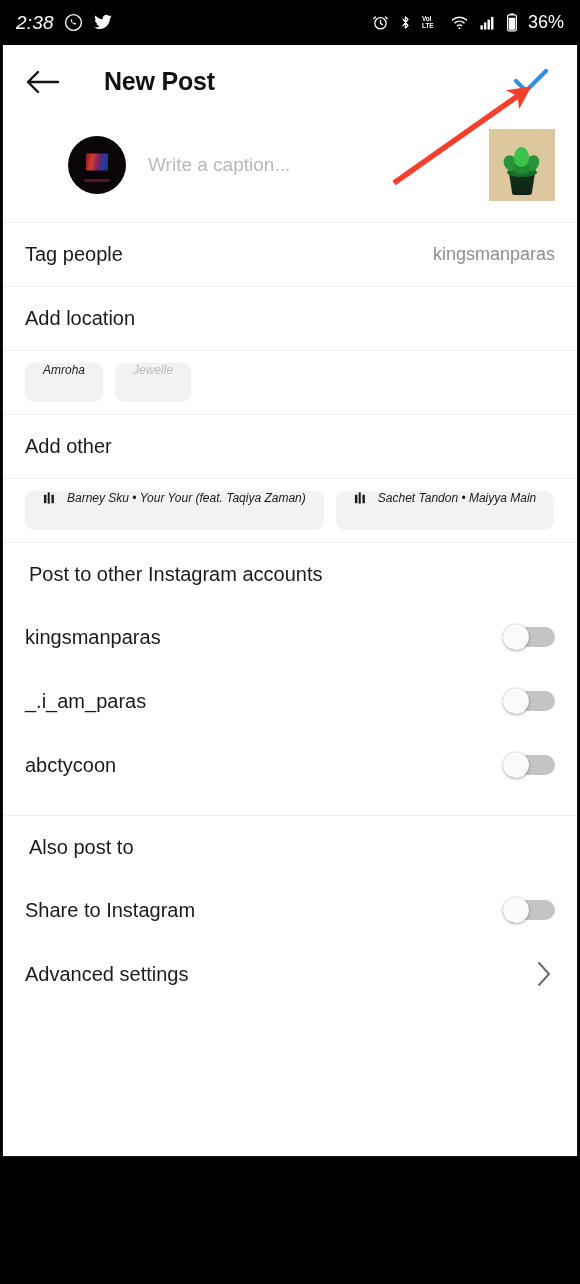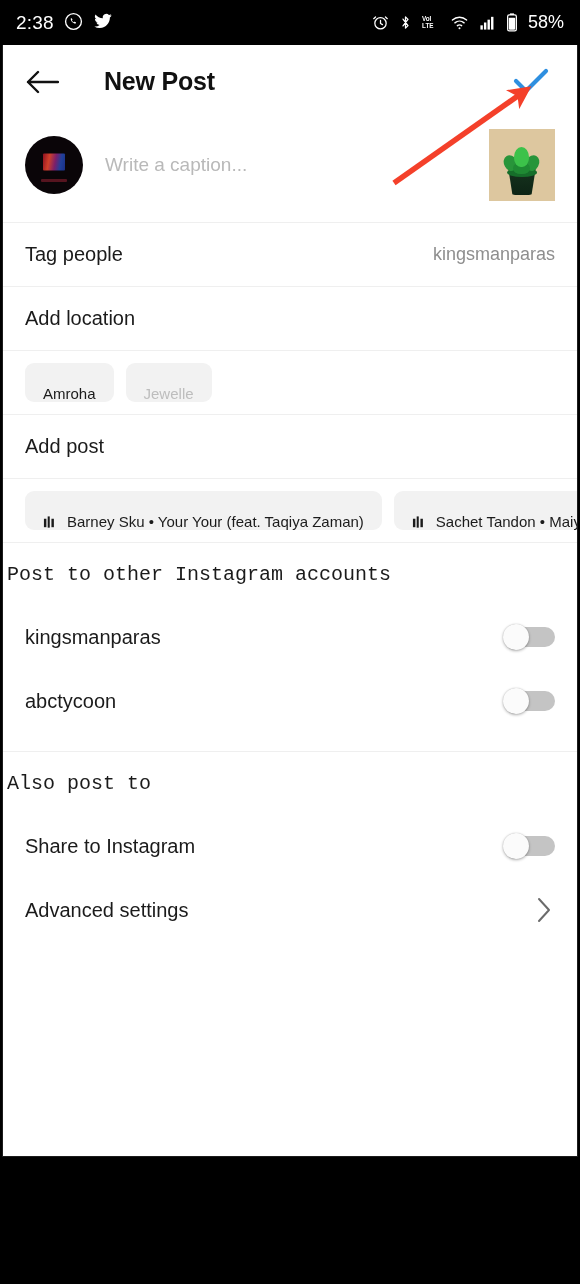--- a/index.html
+++ b/index.html
@@ -18,21 +18,21 @@
 
   
   .statusbar {
     position:absolute; top:0; left:0;
     width:580px; height:45px;
     background:#000;
     display:flex; align-items:center;
     padding:0 16px;
     color:#fff;
   }
-  .sb-left { display:flex; gap:10px; }
+  .sb-left { display:flex; align-items:center; gap:10px;font-style:italic; }
   .sb-time { font-size:19px; font-weight:500; letter-spacing:.2px; }
   .sb-right { margin-left:auto; display:flex; align-items:center; gap:9px; }
   .sb-icon { display:block; }
   .sb-batt-text { font-size:18px; font-weight:500; margin-left:1px; }
 
   
   .app {
     position:absolute;
     top:45px; left:2px;
     width:576px; height:1112px;
@@ -64,20 +64,21 @@
     width:48px; height:48px;
     display:flex; align-items:center; justify-content:center;
     cursor:pointer;
   }
 
   
   .caption-row {
     display:flex; align-items:center;
     padding:8px 22px 18px 22px;
     height:104px;
+    margin-left:43px;
   }
   .avatar {
     width:58px; height:58px; border-radius:50%;
     background:#0a0508;
     position:relative; overflow:hidden; flex:none;
   }
   .avatar .av-img {
     position:absolute; left:50%; top:44%;
     transform:translate(-50%,-50%);
     width:22px; height:17px;
@@ -147,35 +148,36 @@
     padding:12px 0 12px 22px;
     height:63px;
     overflow:hidden;
     white-space:nowrap;
   }
   .chip {
     flex:none;
     background:#f2f2f2;
     border-radius:9px;
     height:39px;
-    display:flex; align-items:flex-end;
+    display:flex; align-items:flex-start;
     padding:0 18px;
-    font-size:15px;
+    font-size:12px;
     color:#1b1b1b;
     cursor:pointer;
+    font-style:italic;
   }
   .chip.faded { color:#bdbdbd; }
   .chip .mnote { margin-right:9px; display:flex; align-items:flex-end; }
 
   
   .section-title {
-    padding:0 4px;
+    padding:0 26px;
     height:62px;
     display:flex; align-items:center;
-    font-size:20px; color:#1b1b1b;font-family:Liberation Mono, monospace;
+    font-size:20px; color:#1b1b1b;
   }
 
   
   .toggle-row {
     display:flex; align-items:center;
     padding:0 22px;
     height:64px;
     cursor:pointer;
   }
   .toggle-row .tr-label { font-size:20px; color:#1b1b1b; }
@@ -261,21 +263,21 @@
           <rect x="17" y="4" width="3.4" height="18" fill="#fff"></rect>
         </svg>
       </span>
       <span>
         <svg class="sb-icon" width="12" height="19" viewBox="0 0 14 24">
           <rect x="4.5" y="0.5" width="5" height="2" fill="#fff"></rect>
           <rect x="1.5" y="2.5" width="11" height="20" rx="2" fill="none" stroke="#fff" stroke-width="1.6"></rect>
           <rect x="3" y="6" width="8" height="15" rx="1" fill="#fff"></rect>
         </svg>
       </span>
-      <span class="sb-batt-text">58%</span>
+      <span class="sb-batt-text">36%</span>
     </div>
   </div>
 
   <div class="app">
 
     <div class="header">
       <div class="back-btn">
         <svg width="34" height="26" viewBox="0 0 34 26">
           <path d="M13 3 3 13l10 10M3 13h30" fill="none" stroke="#111" stroke-width="2.4" stroke-linecap="round" stroke-linejoin="round"></path>
         </svg>
@@ -326,21 +328,21 @@
         <span class="chip-text">Amroha</span>
       </div>
       <div class="chip faded">
         <span class="chip-text">Jewelle</span>
       </div>
     </div>
 
     <div class="divider"></div>
 
     <div class="row">
-      <span class="row-label">Add post</span>
+      <span class="row-label">Add other</span>
     </div>
 
     <div class="divider"></div>
 
     <div class="chips">
       <div class="chip">
         <span class="mnote">
           <svg width="15" height="15" viewBox="0 0 16 16">
             <rect x="1" y="4" width="2.6" height="9" fill="#1b1b1b"></rect>
             <rect x="5" y="1.5" width="2.2" height="12" fill="#1b1b1b"></rect>
@@ -366,20 +368,27 @@
     <div class="section-title">Post to other Instagram accounts</div>
 
     <div class="toggle-row">
       <span class="tr-label">kingsmanparas</span>
       <span class="switch">
         <span class="track"></span>
         <span class="knob"></span>
       </span>
     </div>
 
+    <div class="toggle-row">
+      <span class="tr-label">_.i_am_paras</span>
+      <span class="switch">
+        <span class="track"></span>
+        <span class="knob"></span>
+      </span>
+    </div>
 
     <div class="toggle-row">
       <span class="tr-label">abctycoon</span>
       <span class="switch">
         <span class="track"></span>
         <span class="knob"></span>
       </span>
     </div>
 
     <div style="height:18px"></div>

